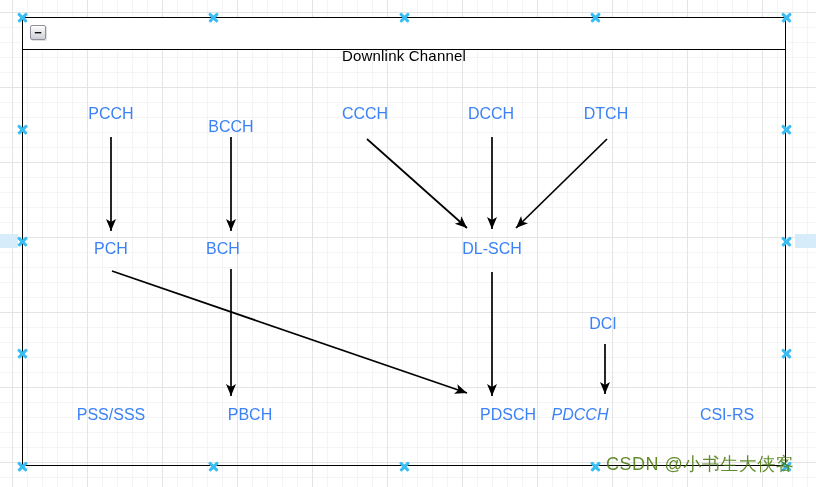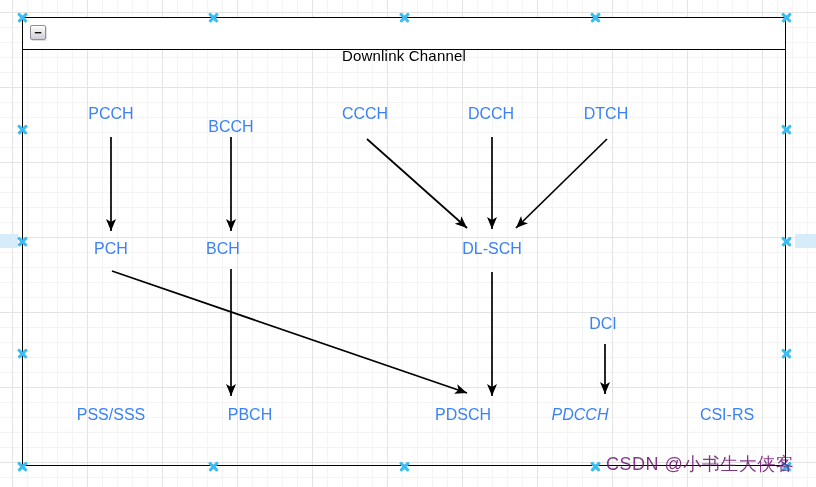--- a/index.html
+++ b/index.html
@@ -46,21 +46,21 @@
   }
   .handle{position:absolute;width:11px;height:11px;transform:translate(-50%,-50%);}
   .handle::before,.handle::after{
     content:"";position:absolute;left:50%;top:50%;width:12px;height:2.6px;
     background:#39bdf2;border-radius:1px;
   }
   .handle::before{transform:translate(-50%,-50%) rotate(45deg);}
   .handle::after{transform:translate(-50%,-50%) rotate(-45deg);}
   .watermark{
     position:absolute;left:606px;top:452px;height:24px;line-height:24px;
-    font-size:18px;color:#701a75;opacity:.88;white-space:nowrap;letter-spacing:.5px;
+    font-size:18px;color:#4d7c0f;opacity:.88;white-space:nowrap;letter-spacing:.5px;
   }
 </style>
 </head>
 <body>
 
 <div class="page-strip strip-left"></div>
 <div class="page-strip strip-right"></div>
 
 <div class="container-shape">
   <div class="title-bar">
@@ -95,21 +95,21 @@
     <div class="node" style="left: 231px; top: 127px;">BCCH</div>
     <div class="node" style="left: 365px; top: 114px;">CCCH</div>
     <div class="node" style="left: 491px; top: 114px;">DCCH</div>
     <div class="node" style="left: 606px; top: 114px;">DTCH</div>
     <div class="node" style="left: 111px; top: 249px;">PCH</div>
     <div class="node" style="left: 223px; top: 249px;">BCH</div>
     <div class="node" style="left: 492px; top: 249px;">DL-SCH</div>
     <div class="node" style="left: 603px; top: 324px;">DCI</div>
     <div class="node" style="left: 111px; top: 415px;">PSS/SSS</div>
     <div class="node" style="left: 222px; top: 415px; margin-left: 28px;">PBCH</div>
-    <div class="node" style="left: 463px; top: 415px;">PDSCH</div>
+    <div class="node" style="left: 508px; top: 415px;">PDSCH</div>
     <div class="node" style="left: 580px; top: 415px; font-style: italic;">PDCCH</div>
     <div class="node" style="left: 727px; top: 415px;">CSI-RS</div>
   </div>
 <div class="overlay" id="handles-layer">
     <div class="handle" style="left: 22px; top: 17px;"></div>
     <div class="handle" style="left: 22px; top: 466px;"></div>
     <div class="handle" style="left: 786px; top: 17px;"></div>
     <div class="handle" style="left: 213px; top: 17px;"></div>
     <div class="handle" style="left: 213px; top: 466px;"></div>
     <div class="handle" style="left: 22px; top: 129.25px;"></div>

